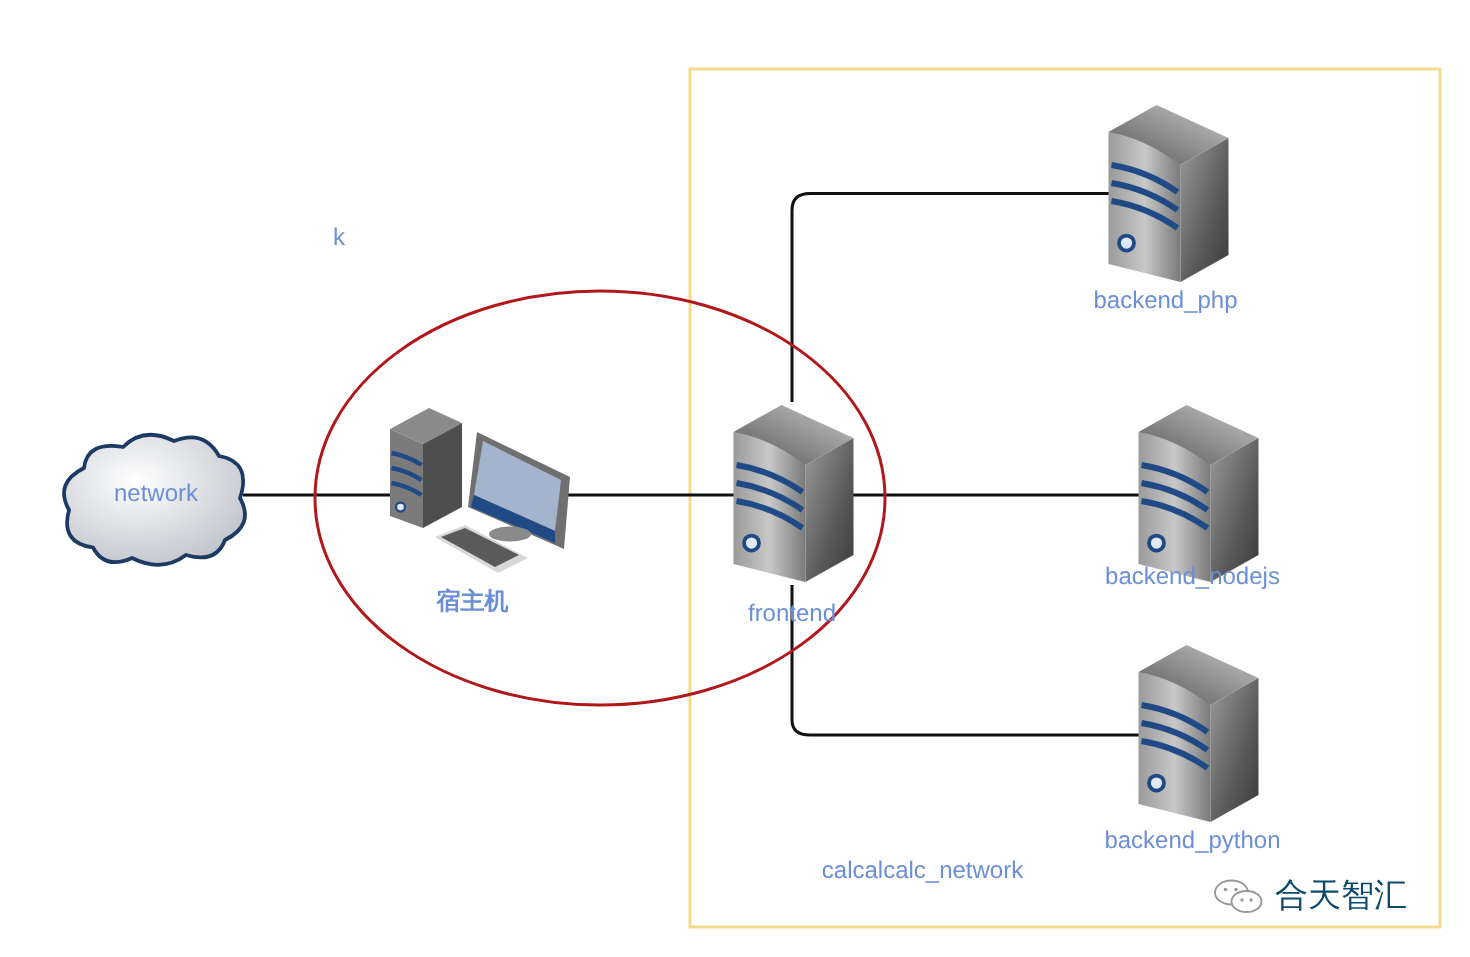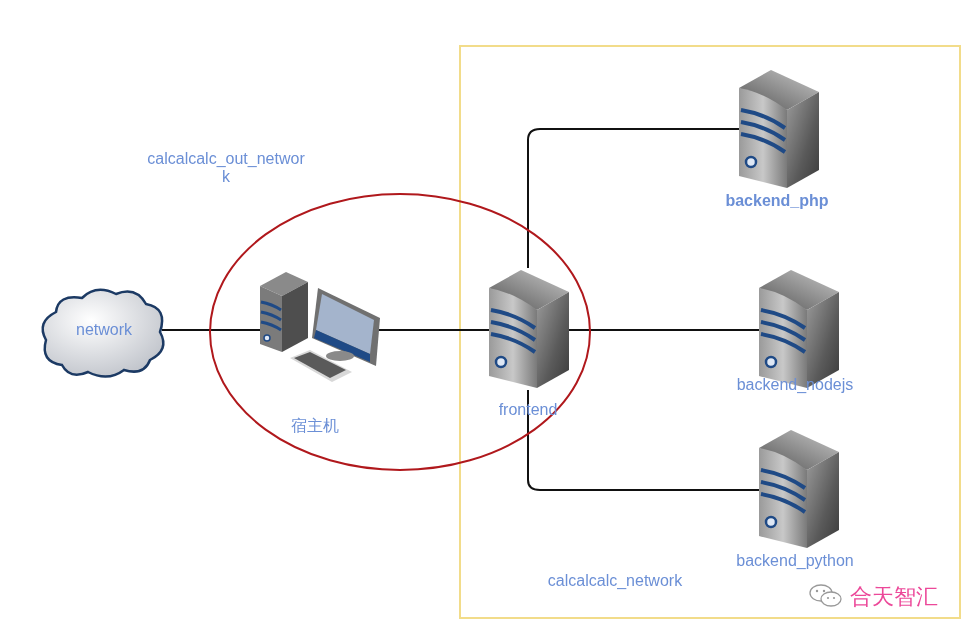--- a/index.html
+++ b/index.html
@@ -1,19 +1,19 @@
 <!DOCTYPE html>
 <html><head>
 <meta charset="utf-8">
 <style>
   html, body { margin:0; padding:0; background:#ffffff; }
   body { width:980px; height:638px; position:relative; overflow:hidden; font-family:"Liberation Sans", sans-serif; }
   svg#diagram { position:absolute; left:0; top:0; }
   .lbl { position:absolute; color:#6b8fd6; font-size:16px; text-align:center; white-space:nowrap; font-family:"Liberation Sans", sans-serif; }
-  .wm { position:absolute; left:808px; top:582px; display:flex; align-items:flex-start; gap:6px; color:#ec4899; font-size:22px; font-family:Liberation Serif, serif; }
+  .wm { position:absolute; left:808px; top:582px; display:flex; align-items:flex-end; gap:6px; color:#0c4a6e; font-size:22px; font-family:Liberation Serif, serif; }
 </style>
 </head>
 <body>
 
 <svg id="diagram" width="980" height="638">
   <defs>
     <linearGradient id="srvFront" x1="0" y1="0" x2="1" y2="0">
       <stop offset="0" stop-color="#9a9a9a"></stop>
       <stop offset="0.5" stop-color="#c8c8c8"></stop>
       <stop offset="1" stop-color="#7a7a7a"></stop>
@@ -74,28 +74,27 @@
     <polygon points="294,358 310,352 346,370 330,378" fill="#5a5a5a"></polygon>
   </g>
 
   <use href="#server" x="489" y="270"></use>
   <use href="#server" x="739" y="70"></use>
   <use href="#server" x="759" y="270"></use>
   <use href="#server" x="759" y="430"></use>
 </svg>
 
 <div class="lbl" style="left:136px;top:150px;width:180px;">
-  <div>calcalcalc_out_networ</div>
   <div>k</div>
 </div>
 
-<div class="lbl" style="left:62px;top:321px;width:84px;">network</div>
-<div class="lbl" style="left:270px;top:416px;width:90px;">宿主机</div>
+<div class="lbl" style="left:48px;top:321px;width:84px;text-align:right;">network</div>
+<div class="lbl" style="left:270px;top:391px;width:90px;font-weight:bold;">宿主机</div>
 <div class="lbl" style="left:478px;top:401px;width:100px;">frontend</div>
-<div class="lbl" style="left:712px;top:192px;width:130px;font-weight:bold;">backend_php</div>
+<div class="lbl" style="left:712px;top:192px;width:130px;">backend_php</div>
 <div class="lbl" style="left:720px;top:376px;width:150px;">backend_nodejs</div>
 <div class="lbl" style="left:720px;top:552px;width:150px;">backend_python</div>
 <div class="lbl" style="left:530px;top:572px;width:170px;">calcalcalc_network</div>
 
 <div class="wm">
   <svg width="36" height="28">
     <ellipse cx="13" cy="11" rx="11" ry="8" fill="none" stroke="#999" stroke-width="1.3"></ellipse>
     <ellipse cx="23" cy="17" rx="10" ry="7" fill="#fff" stroke="#999" stroke-width="1.3"></ellipse>
     <circle cx="9" cy="9" r="1.2" fill="#999"></circle>
       <circle cx="16" cy="9" r="1.2" fill="#999"></circle>

